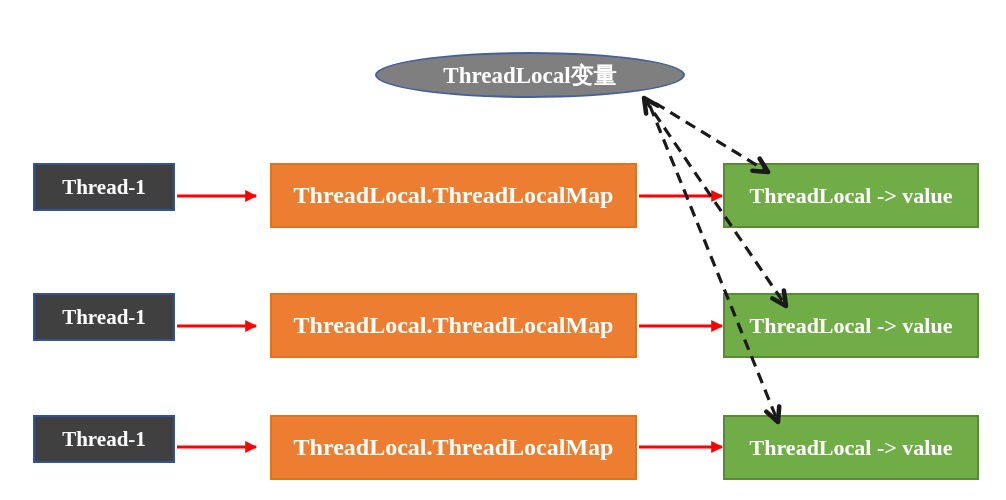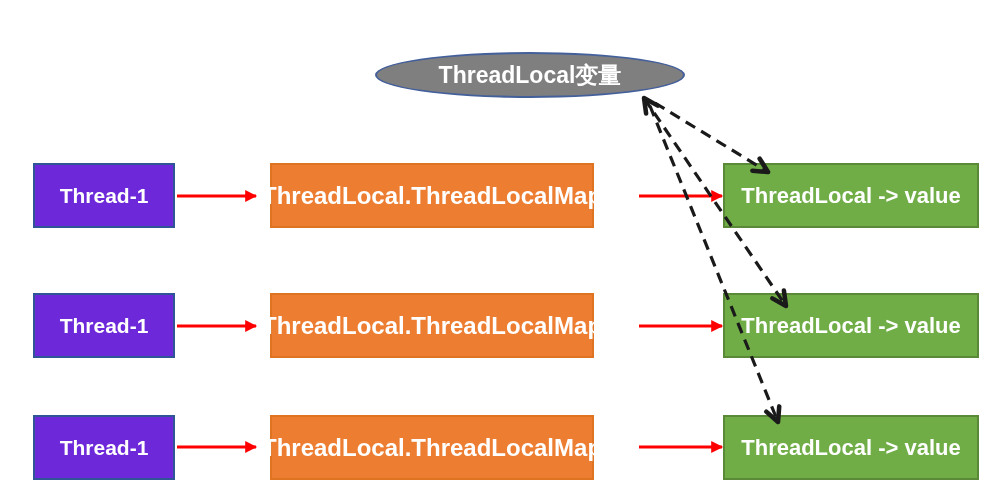--- a/index.html
+++ b/index.html
@@ -1,36 +1,36 @@
 <!DOCTYPE html>
 <html><head>
 <meta charset="utf-8">
 <style>
   html,body{margin:0;padding:0;background:#fff;}
   .stage{
     position:relative;
     width:1006px;height:500px;
     background:#ffffff;
-    font-family:Liberation Sans, sans-serif;
+    font-family:Liberation Serif, serif;
     overflow:hidden;
   }
   .node{
     position:absolute;
     display:flex;align-items:center;justify-content:center;
     color:#ffffff;font-weight:bold;
     box-sizing:border-box;
     text-align:center;
   }
   .thread-box{
-    left:33px;width:142px;height:65px;
-    background:#6d28d9;border:2px solid #2F5597;
+    left:33px;width:142px;height:48px;
+    background:#404040;border:2px solid #2F5597;
     font-size:21px;
   }
   .map-box{
-    left:270px;width:324px;height:65px;
+    left:270px;width:367px;height:65px;
     background:#ED7D31;border:2px solid #DE7321;
     font-size:24px;
   }
   .entry-box{
     left:723px;width:256px;height:65px;
     background:#70AD47;border:2px solid #5A8A38;
     font-size:22px;
     justify-content:center;
   }
   .row1{top:163px;}

